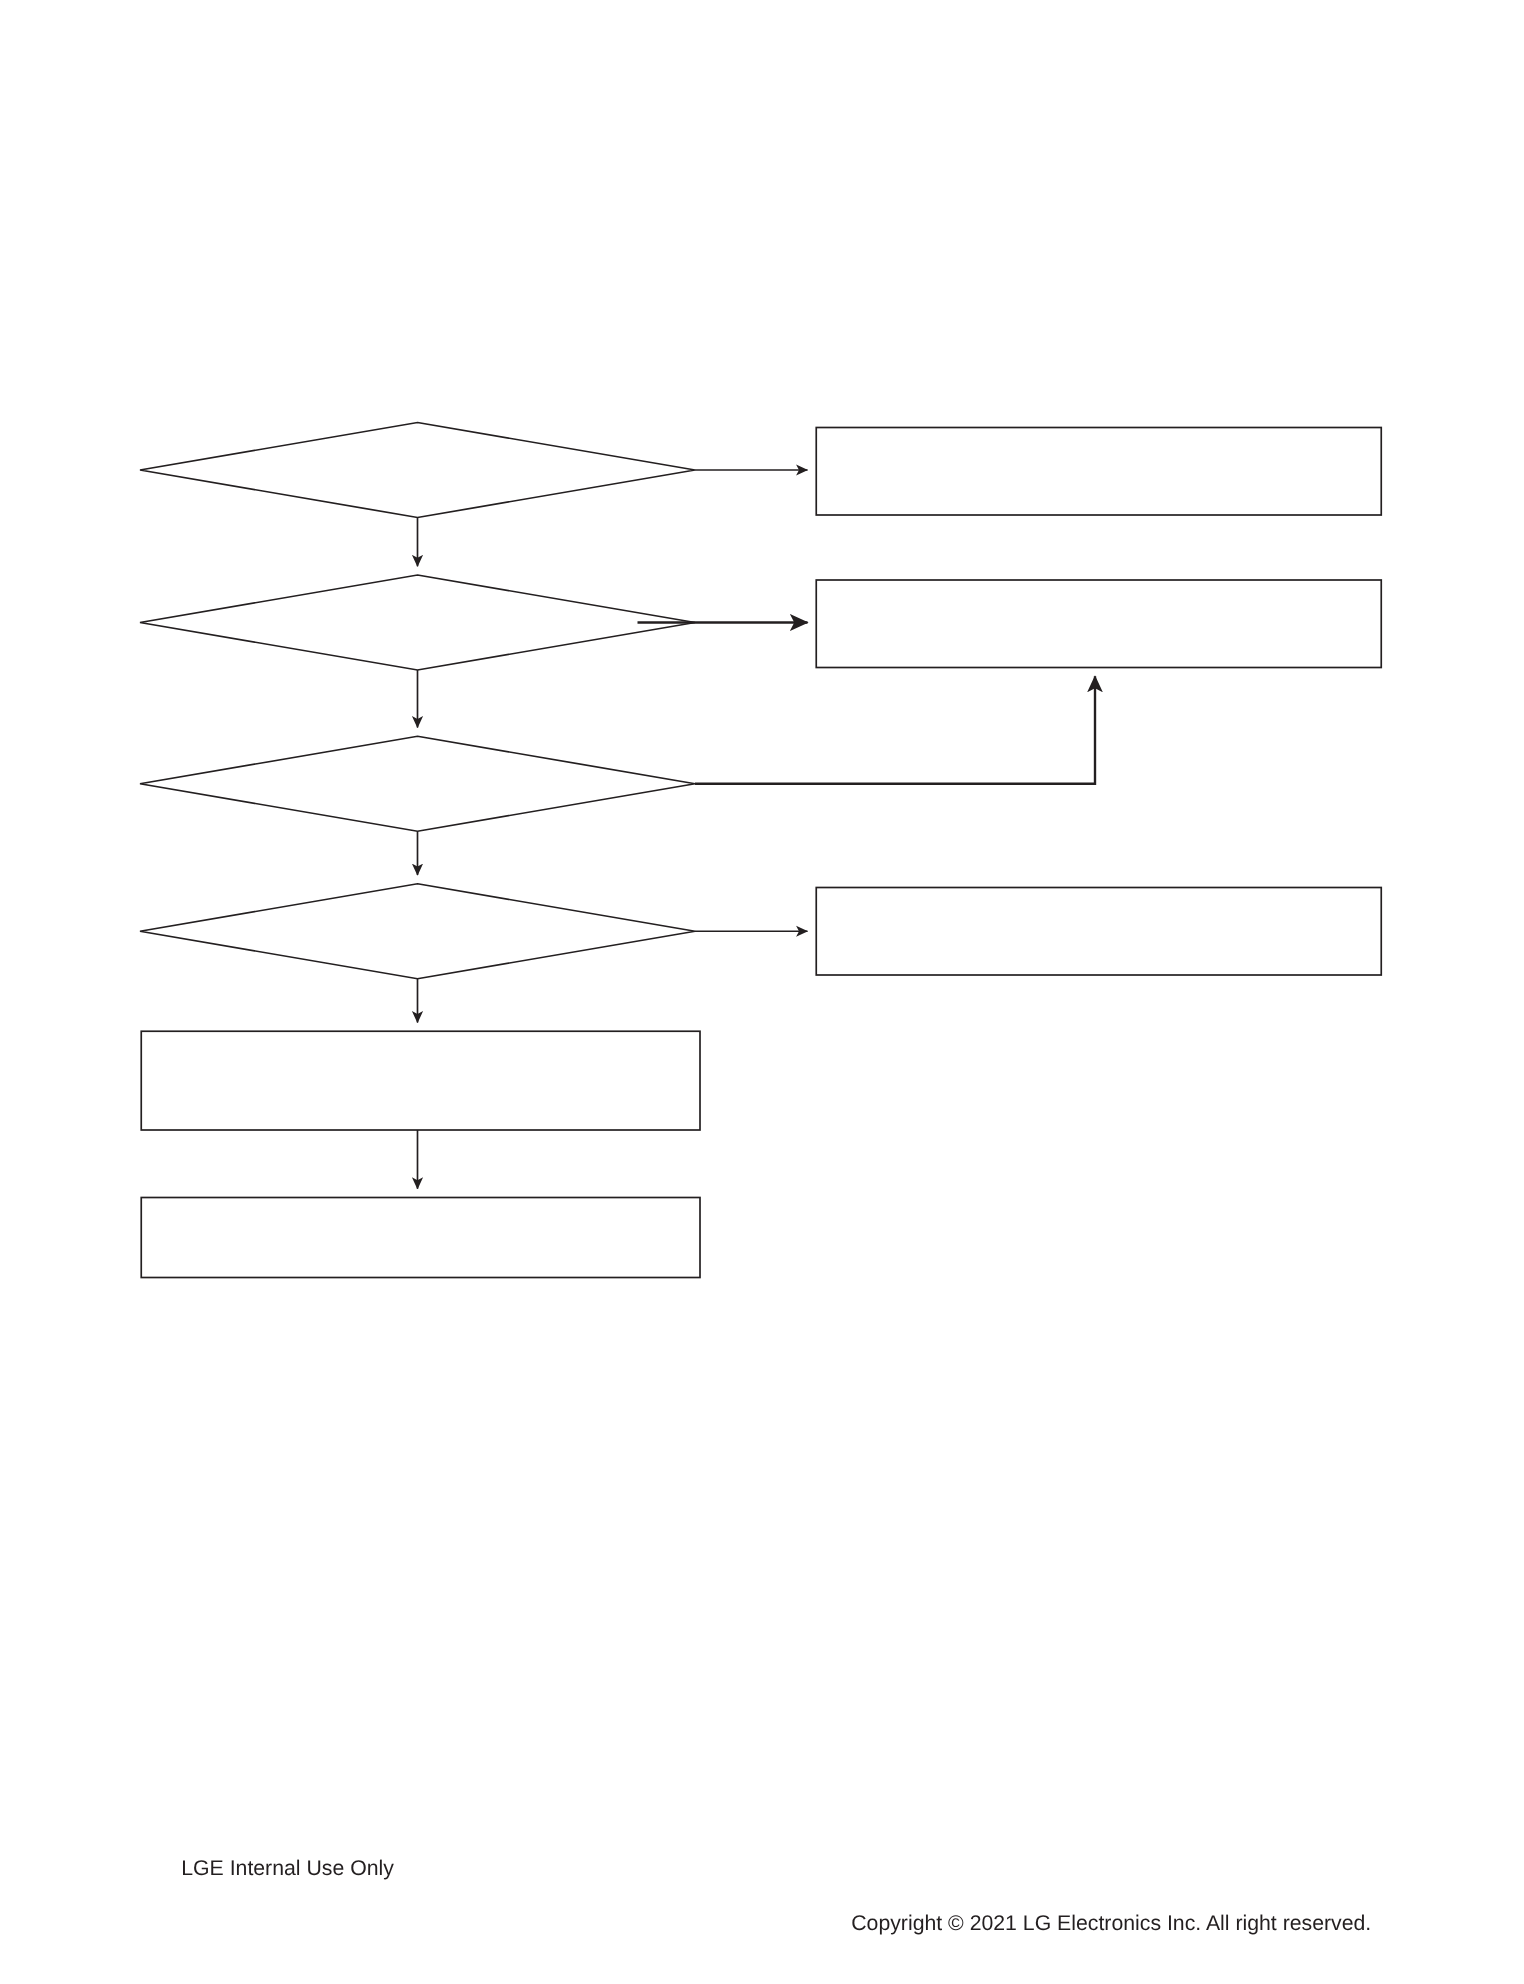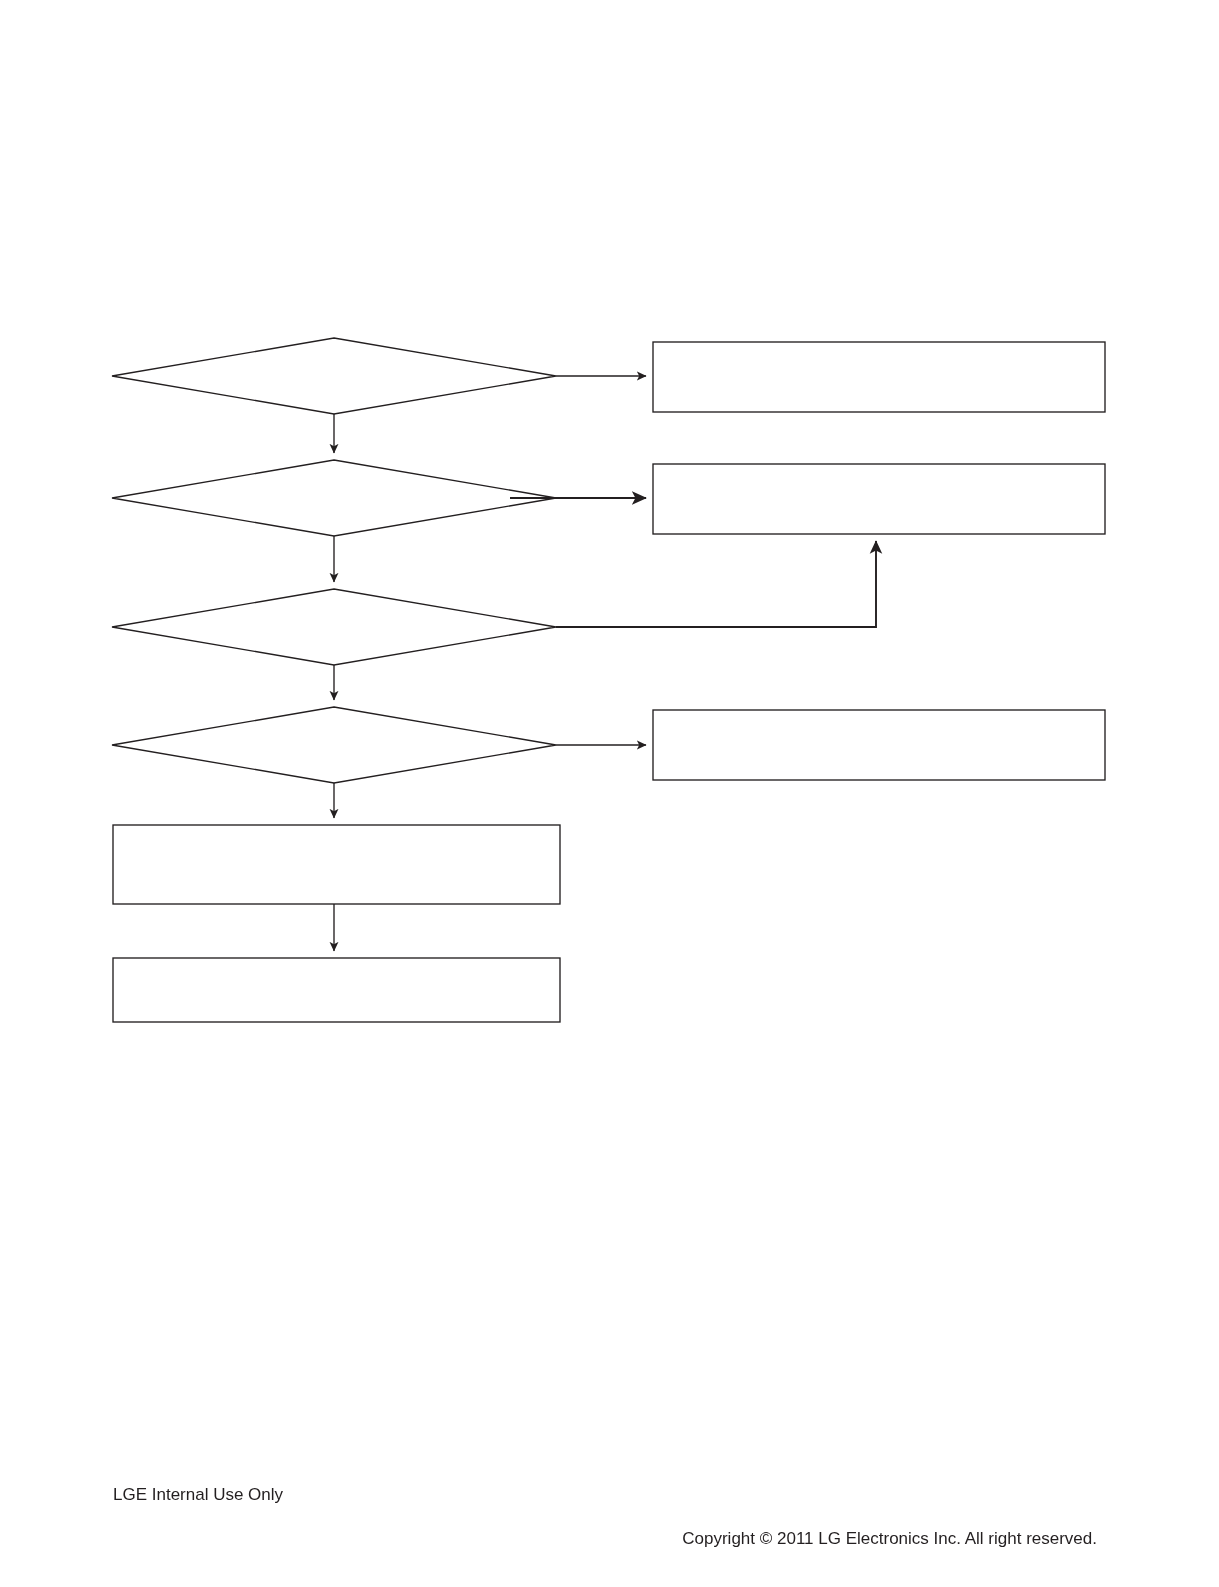--- a/index.html
+++ b/index.html
@@ -31,20 +31,21 @@
     font-size: 15px;
     fill: #231f20;
   }
   .footer {
     position: absolute;
     font-family: "Liberation Sans", sans-serif;
     font-size: 17px;
     line-height: 22px;
     color: #231f20;
     white-space: pre;
+    margin-left: 32px;
   }
   #footer-left {
     left: 113px;
     top: 1484px;
     text-align: left;
   }
   #footer-right {
     right: 122px;
     top: 1484px;
     text-align: right;
@@ -108,17 +109,17 @@
       <text class="node-label" x="879" y="504" text-anchor="middle"></text>
       <text class="node-label" x="879" y="750" text-anchor="middle"></text>
       <text class="node-label" x="336" y="869" text-anchor="middle"></text>
       <text class="node-label" x="336" y="995" text-anchor="middle"></text>
     </g>
   </svg>
 
   <div class="footer" id="footer-left">LGE Internal Use Only</div>
 
   <div class="footer" id="footer-right">
-    <div>Copyright © 2011 LG Electronics Inc. All right reserved.</div>
+    <div>Copyright © 2021 LG Electronics Inc. All right reserved.</div>
     
   </div>
 
 </div>
 
 </body></html>

